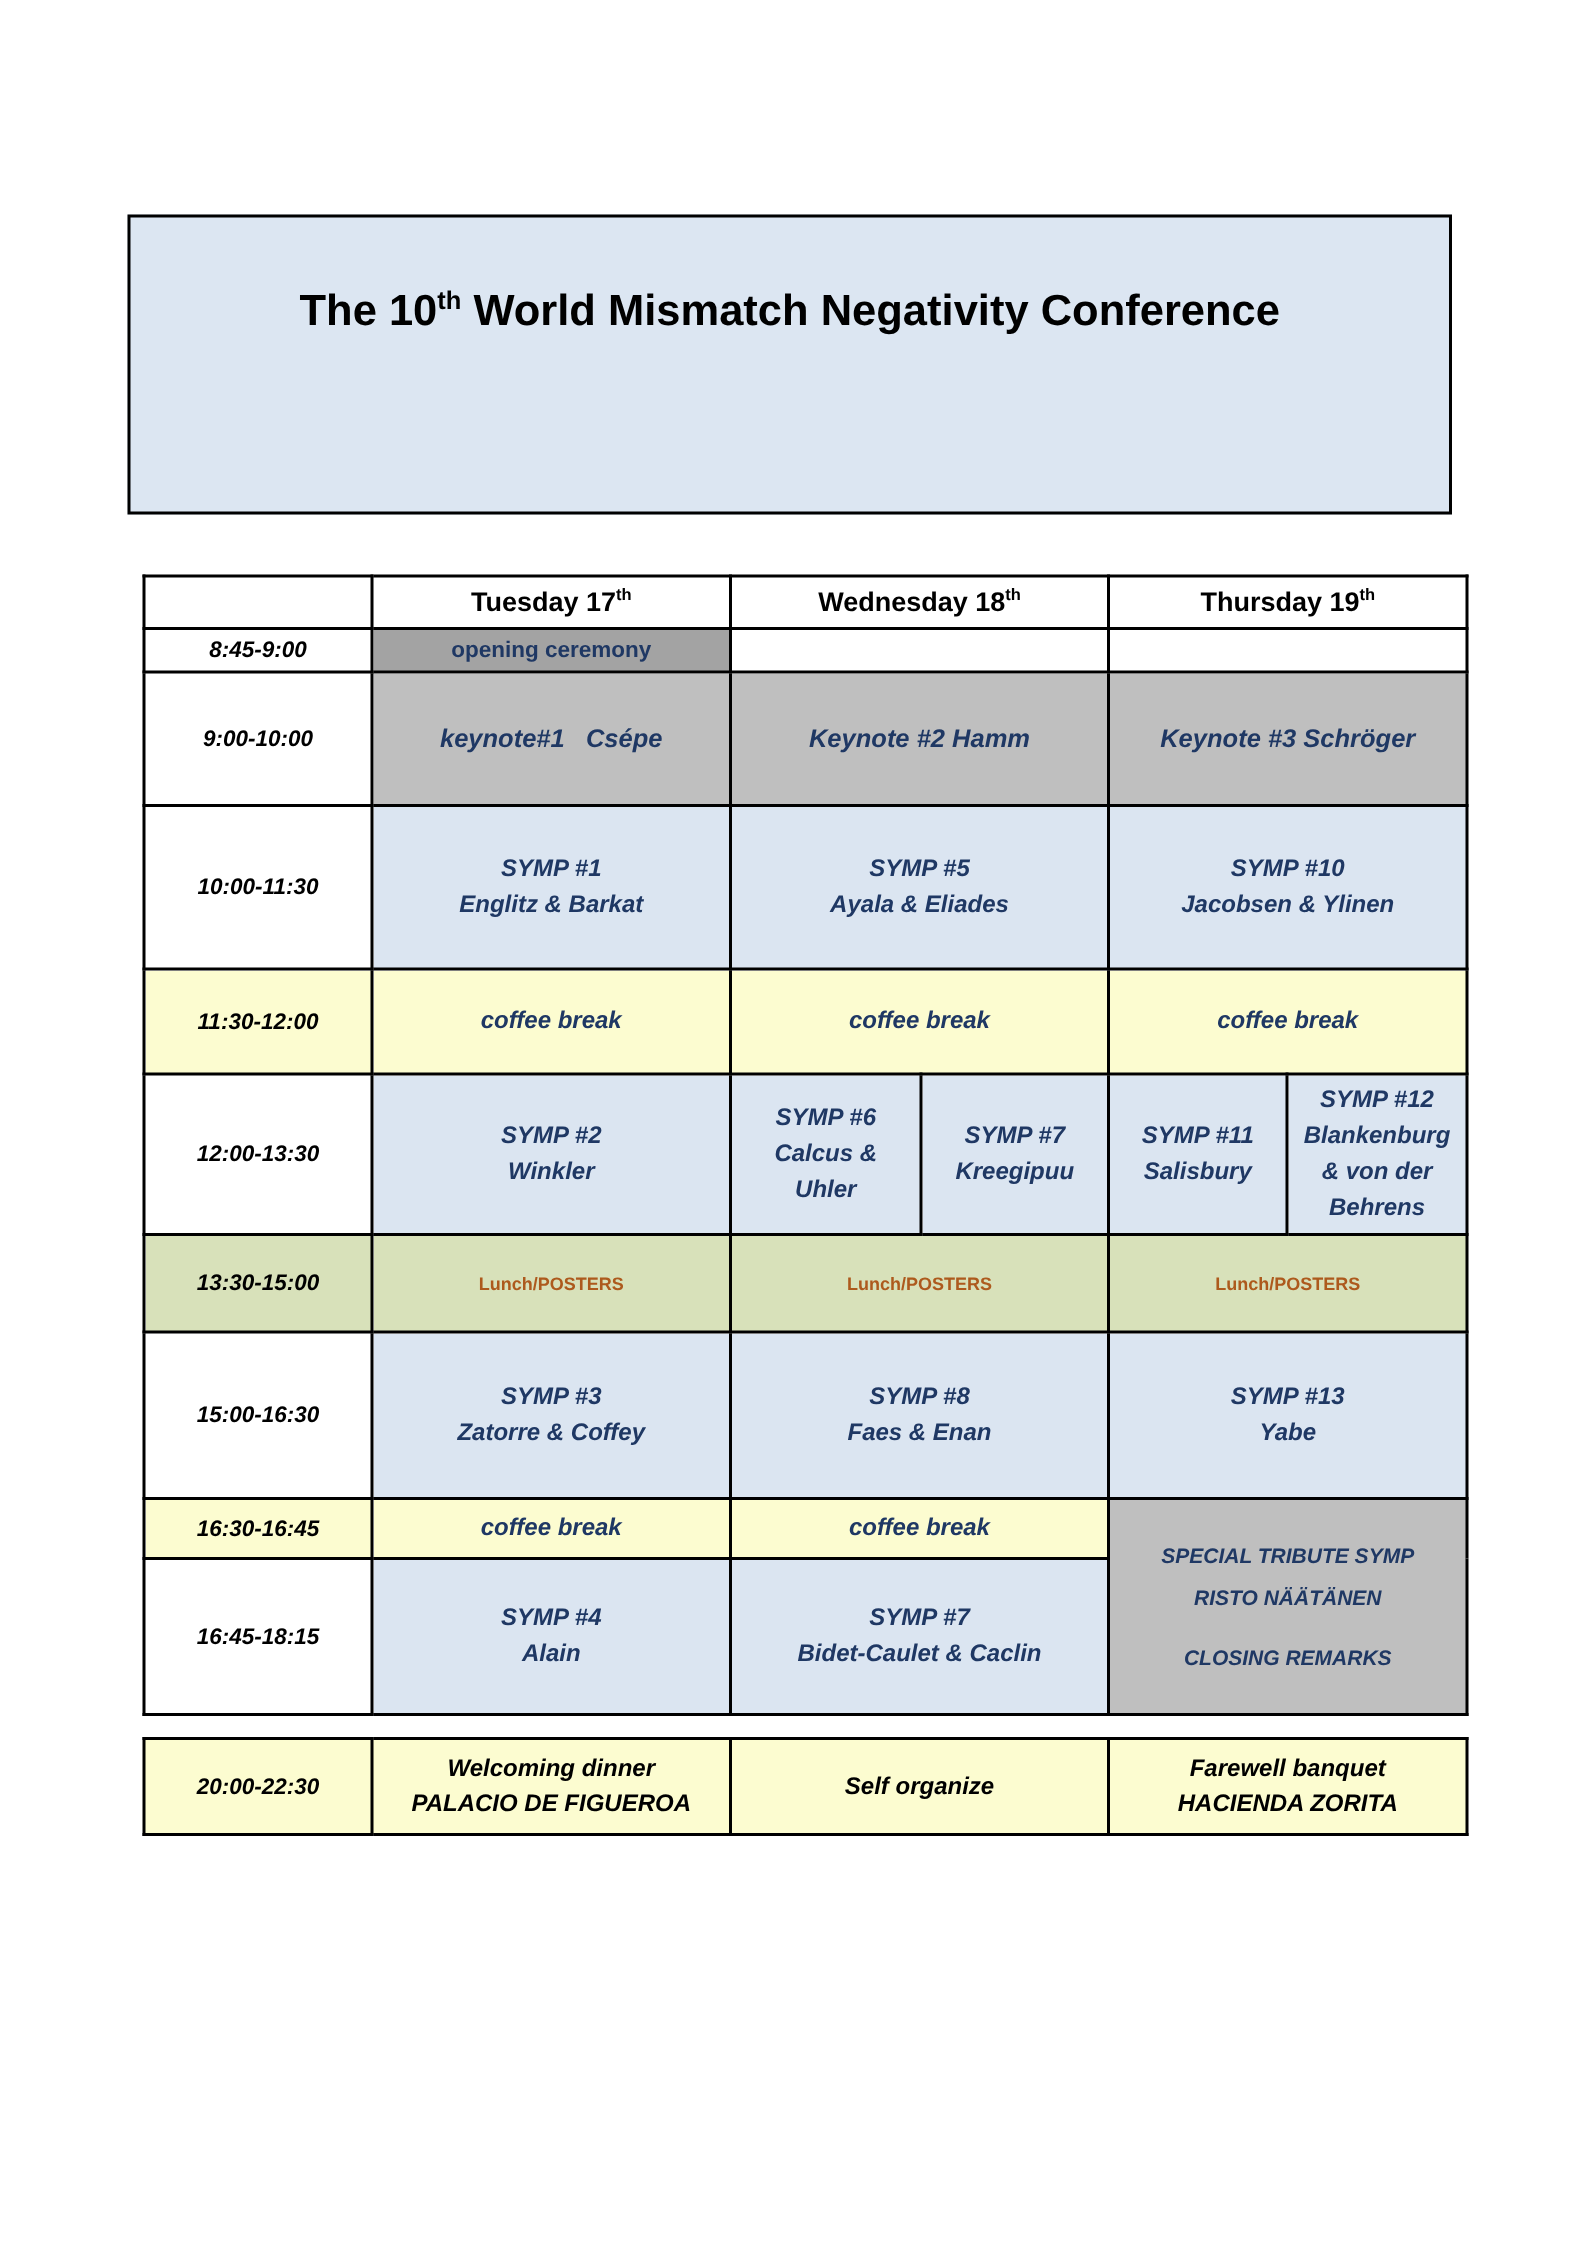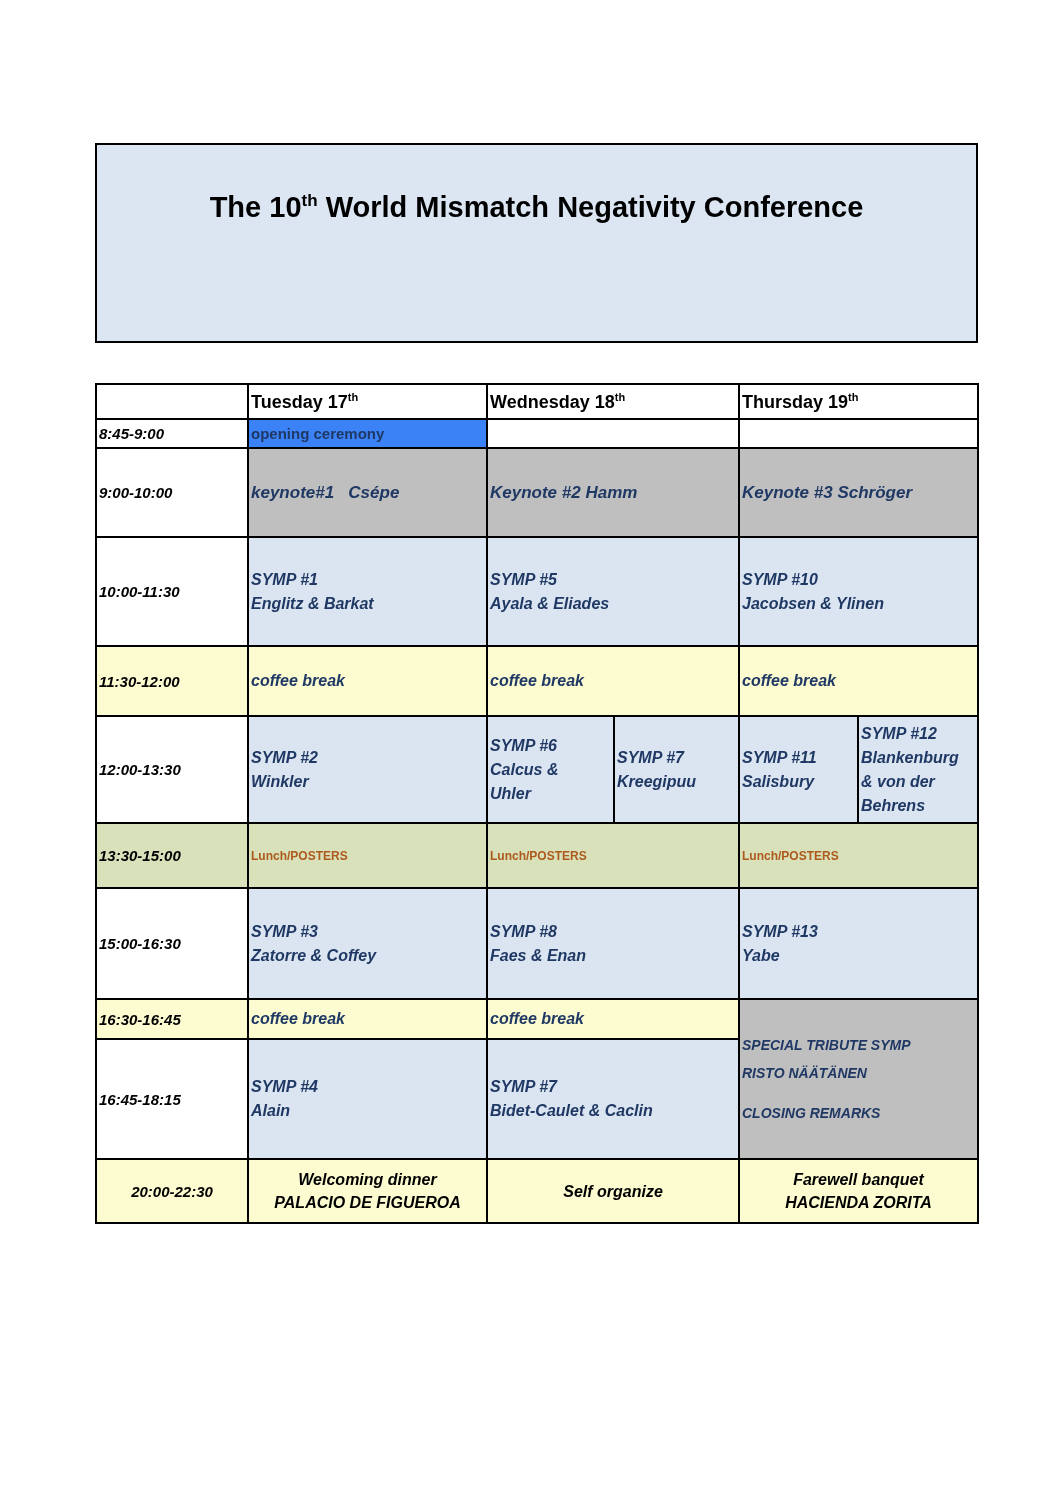--- a/index.html
+++ b/index.html
@@ -14,21 +14,21 @@
   .page {
     position: relative;
     width: 1058px;
     height: 1497px;
     background: #ffffff;
   }
 
   
   .title-box {
     position: absolute;
-    left: 95px;
+    left: 85px;
     top: 143px;
     width: 879px;
     height: 196px;
     background: #dce6f2;
     border: 2px solid #000000;
     text-align: center;
   }
   .title-line1 {
     margin-top: 46px;
     font-size: 29px;
@@ -48,20 +48,21 @@
   table.sched {
     position: absolute;
     left: 95px;
     top: 383px;
     border-collapse: collapse;
     table-layout: fixed;
     width: 882px;
   }
   table.sched td {
     border: 2px solid #000000;
+    text-align: center;
     vertical-align: middle;
     padding: 1px 2px;
     overflow: hidden;
   }
   td.ghost {
     border: none;
     background: transparent;
   }
   td.day-h {
     font-size: 18px;
@@ -74,21 +75,21 @@
     font-size: 15px;
     font-weight: bold;
     font-style: italic;
     color: #000000;
     background: #ffffff;
   }
   td.opening {
     font-size: 15px;
     font-weight: bold;
     color: #1f3864;
-    background: #3b82f6;
+    background: #a3a3a3;
   }
   td.blank { background: #ffffff; }
   td.keynote {
     background: #bfbfbf;
     color: #1f3864;
     font-weight: bold;
     font-style: italic;
     font-size: 17px;
   }
   td.symp {
@@ -127,21 +128,21 @@
   
   tr.rh-head  { height: 35px; }
   tr.rh-open  { height: 29px; }
   tr.rh-key   { height: 89px; }
   tr.rh-am    { height: 109px; }
   tr.rh-cof1  { height: 70px; }
   tr.rh-mid   { height: 107px; }
   tr.rh-lun   { height: 65px; }
   tr.rh-pm    { height: 111px; }
   tr.rh-cof2  { height: 40px; }
-  tr.rh-late  { height: 120px; }
+  tr.rh-late  { height: 104px; }
 
   
   table.evening {
     position: absolute;
     left: 95px;
     top: 1158px;
     border-collapse: collapse;
     table-layout: fixed;
     width: 882px;
     padding-left: 40px;

